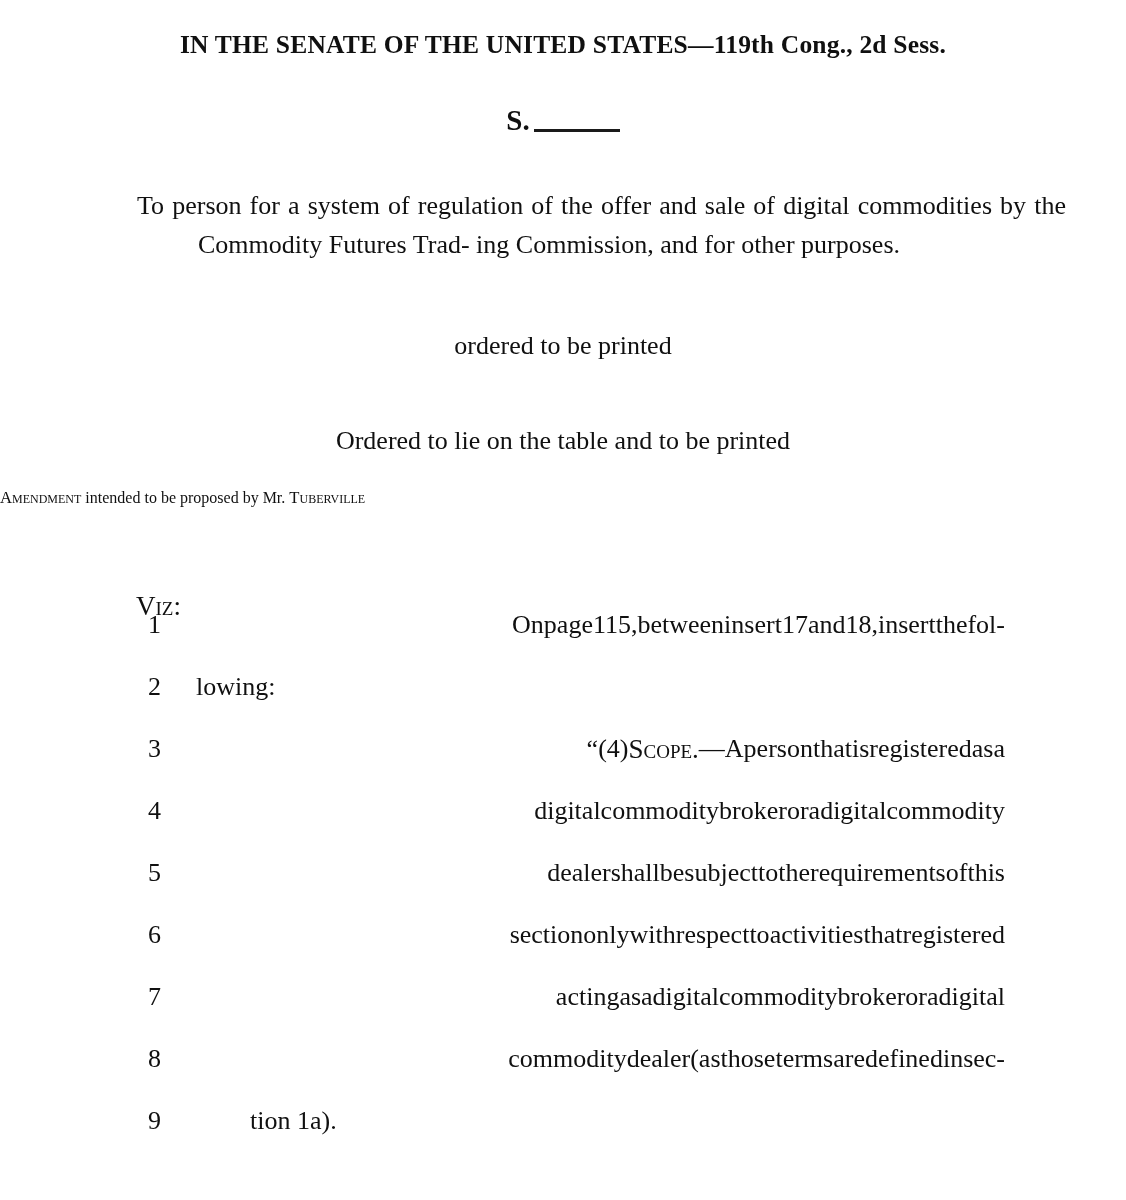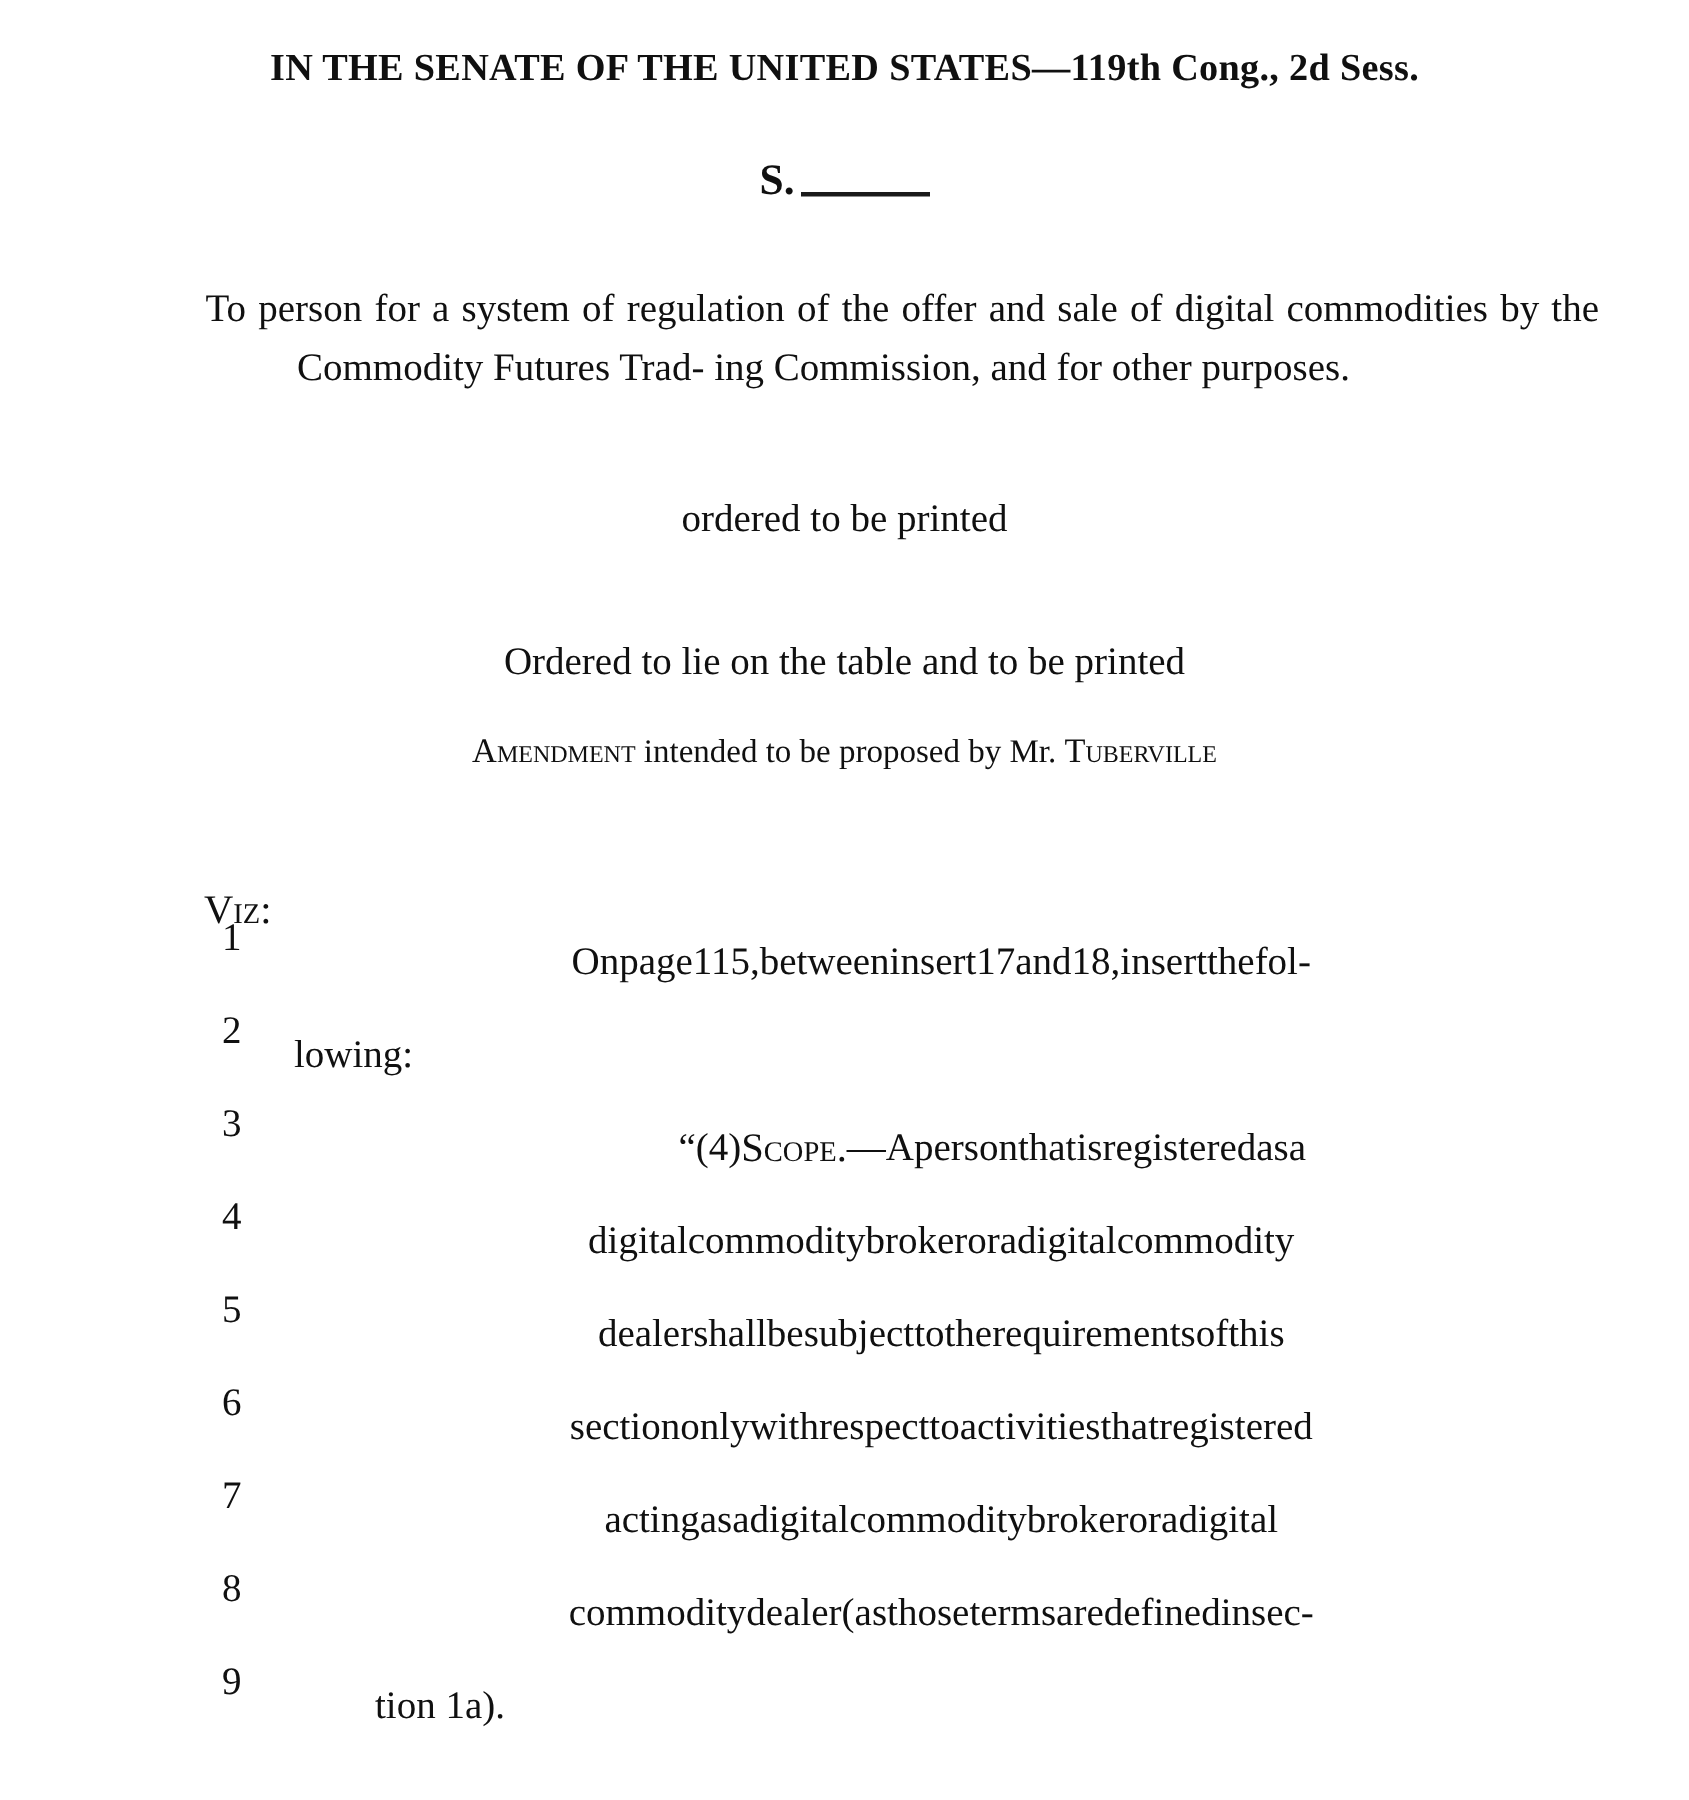--- a/index.html
+++ b/index.html
@@ -97,22 +97,21 @@
     font-size: 26px;
     text-align: center;
   }
 
   
   .amend-line {
     position: absolute;
     left: 0;
     top: 488px;
     width: 1126px;
-    font-size: 22px;
-    text-align: center;
+    font-size: 16px;
     white-space: nowrap;
   }
 
   .viz {
     position: absolute;
     left: 136px;
     top: 547px;
     font-size: 26px;
     margin-top: 44px;
   }
@@ -141,23 +140,22 @@
     width: 26px;
     text-align: left;
     font-size: 26px;
   }
   .bline .txt {
     position: absolute;
     left: 250px;
     top: 0;
     width: 755px;
     display: flex;
-    justify-content: center;
+    justify-content: flex-end;
     white-space: nowrap;
-    margin-top: 16px;
   }
   
   .bline .txt.flush {
     left: 196px;
     width: 820px;
     display: block;
   }
   .bline .txt.last {
     display: block;
   }

